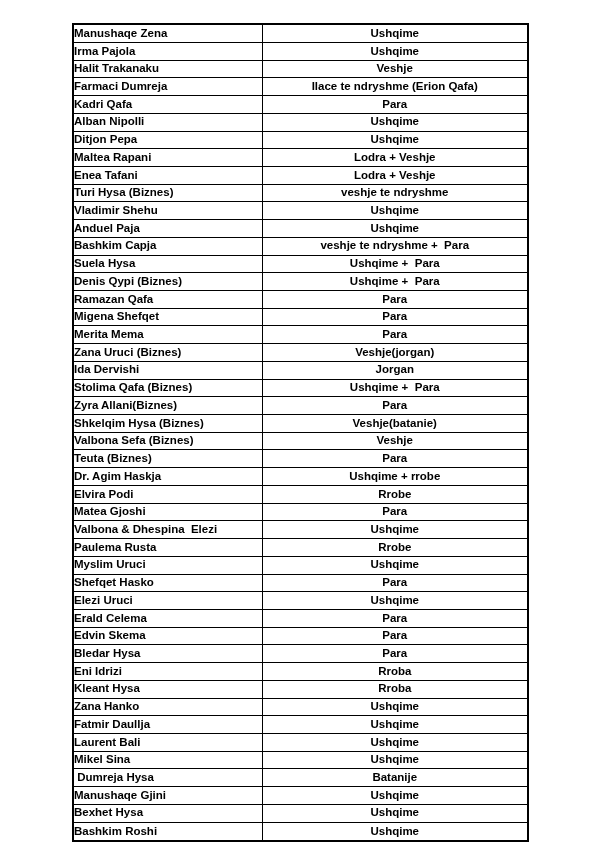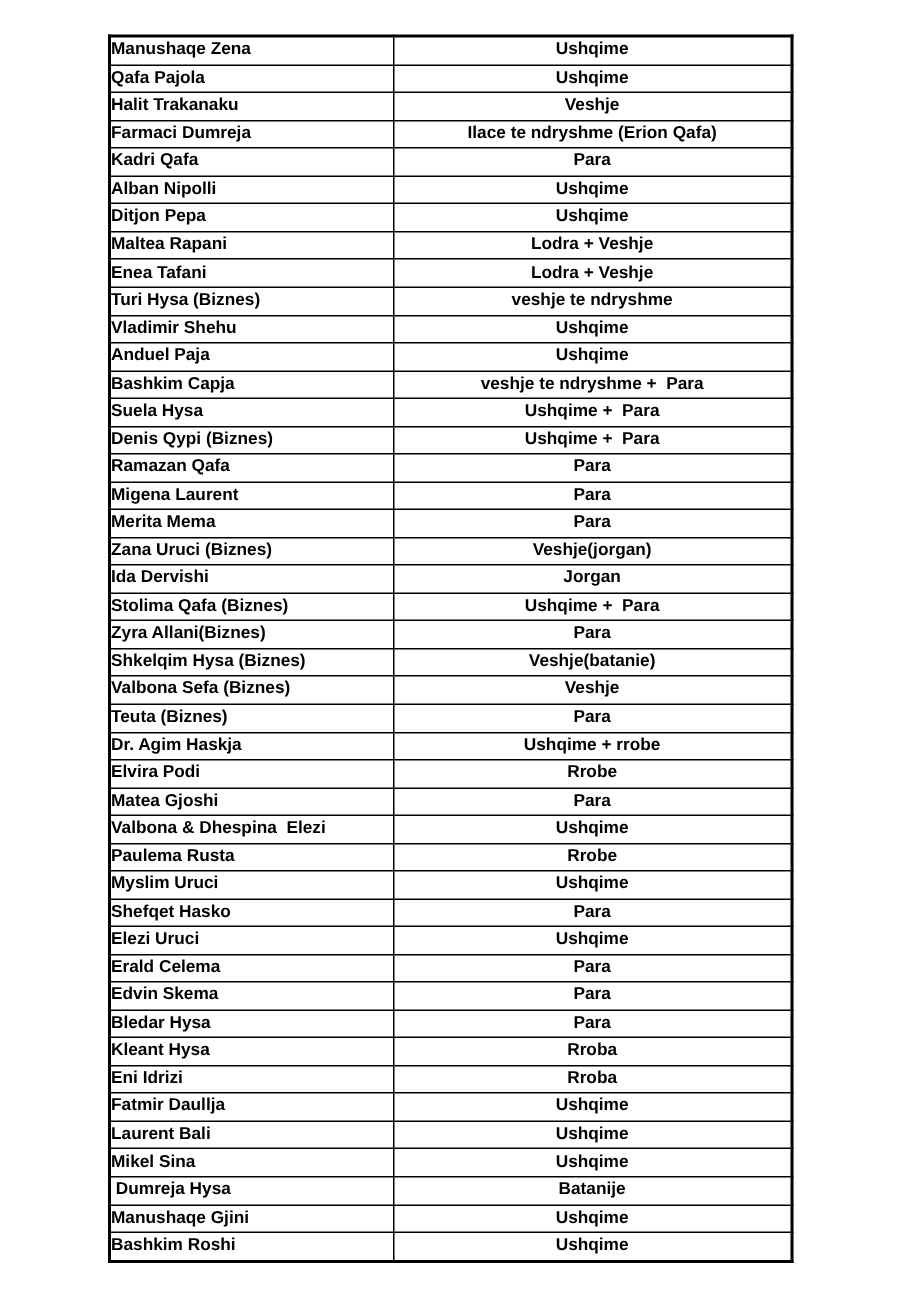--- a/index.html
+++ b/index.html
@@ -55,21 +55,21 @@
     <colgroup>
       <col class="c1">
       <col class="c2">
     </colgroup>
     <tbody>
         <tr>
           <td class="name-cell">Manushaqe Zena</td>
           <td class="donation-cell">Ushqime</td>
         </tr>
         <tr>
-          <td class="name-cell">Qafa Pajola</td>
+          <td class="name-cell">Irma Pajola</td>
           <td class="donation-cell">Ushqime</td>
         </tr>
         <tr>
           <td class="name-cell">Halit Trakanaku</td>
           <td class="donation-cell">Veshje</td>
         </tr>
         <tr>
           <td class="name-cell">Farmaci Dumreja</td>
           <td class="donation-cell">Ilace te ndryshme (Erion Qafa)</td>
         </tr>
@@ -115,21 +115,21 @@
         </tr>
         <tr>
           <td class="name-cell">Denis Qypi (Biznes)</td>
           <td class="donation-cell">Ushqime +  Para</td>
         </tr>
         <tr>
           <td class="name-cell">Ramazan Qafa</td>
           <td class="donation-cell">Para</td>
         </tr>
         <tr>
-          <td class="name-cell">Migena Laurent</td>
+          <td class="name-cell">Migena Shefqet</td>
           <td class="donation-cell">Para</td>
         </tr>
         <tr>
           <td class="name-cell">Merita Mema</td>
           <td class="donation-cell">Para</td>
         </tr>
         <tr>
           <td class="name-cell">Zana Uruci (Biznes)</td>
           <td class="donation-cell">Veshje(jorgan)</td>
         </tr>
@@ -195,45 +195,53 @@
         </tr>
         <tr>
           <td class="name-cell">Edvin Skema</td>
           <td class="donation-cell">Para</td>
         </tr>
         <tr>
           <td class="name-cell">Bledar Hysa</td>
           <td class="donation-cell">Para</td>
         </tr>
         <tr>
+          <td class="name-cell">Eni Idrizi</td>
+          <td class="donation-cell">Rroba</td>
+        </tr>
+        <tr>
           <td class="name-cell">Kleant Hysa</td>
           <td class="donation-cell">Rroba</td>
         </tr>
         <tr>
-          <td class="name-cell">Eni Idrizi</td>
-          <td class="donation-cell">Rroba</td>
+          <td class="name-cell">Zana Hanko</td>
+          <td class="donation-cell">Ushqime</td>
         </tr>
         <tr>
           <td class="name-cell">Fatmir Daullja</td>
           <td class="donation-cell">Ushqime</td>
         </tr>
         <tr>
           <td class="name-cell">Laurent Bali</td>
           <td class="donation-cell">Ushqime</td>
         </tr>
         <tr>
           <td class="name-cell">Mikel Sina</td>
           <td class="donation-cell">Ushqime</td>
         </tr>
         <tr>
           <td class="name-cell"> Dumreja Hysa</td>
           <td class="donation-cell">Batanije</td>
         </tr>
         <tr>
           <td class="name-cell">Manushaqe Gjini</td>
+          <td class="donation-cell">Ushqime</td>
+        </tr>
+        <tr>
+          <td class="name-cell">Bexhet Hysa</td>
           <td class="donation-cell">Ushqime</td>
         </tr>
         <tr>
           <td class="name-cell">Bashkim Roshi</td>
           <td class="donation-cell">Ushqime</td>
         </tr>
       </tbody>
   </table>
 </div>
 

